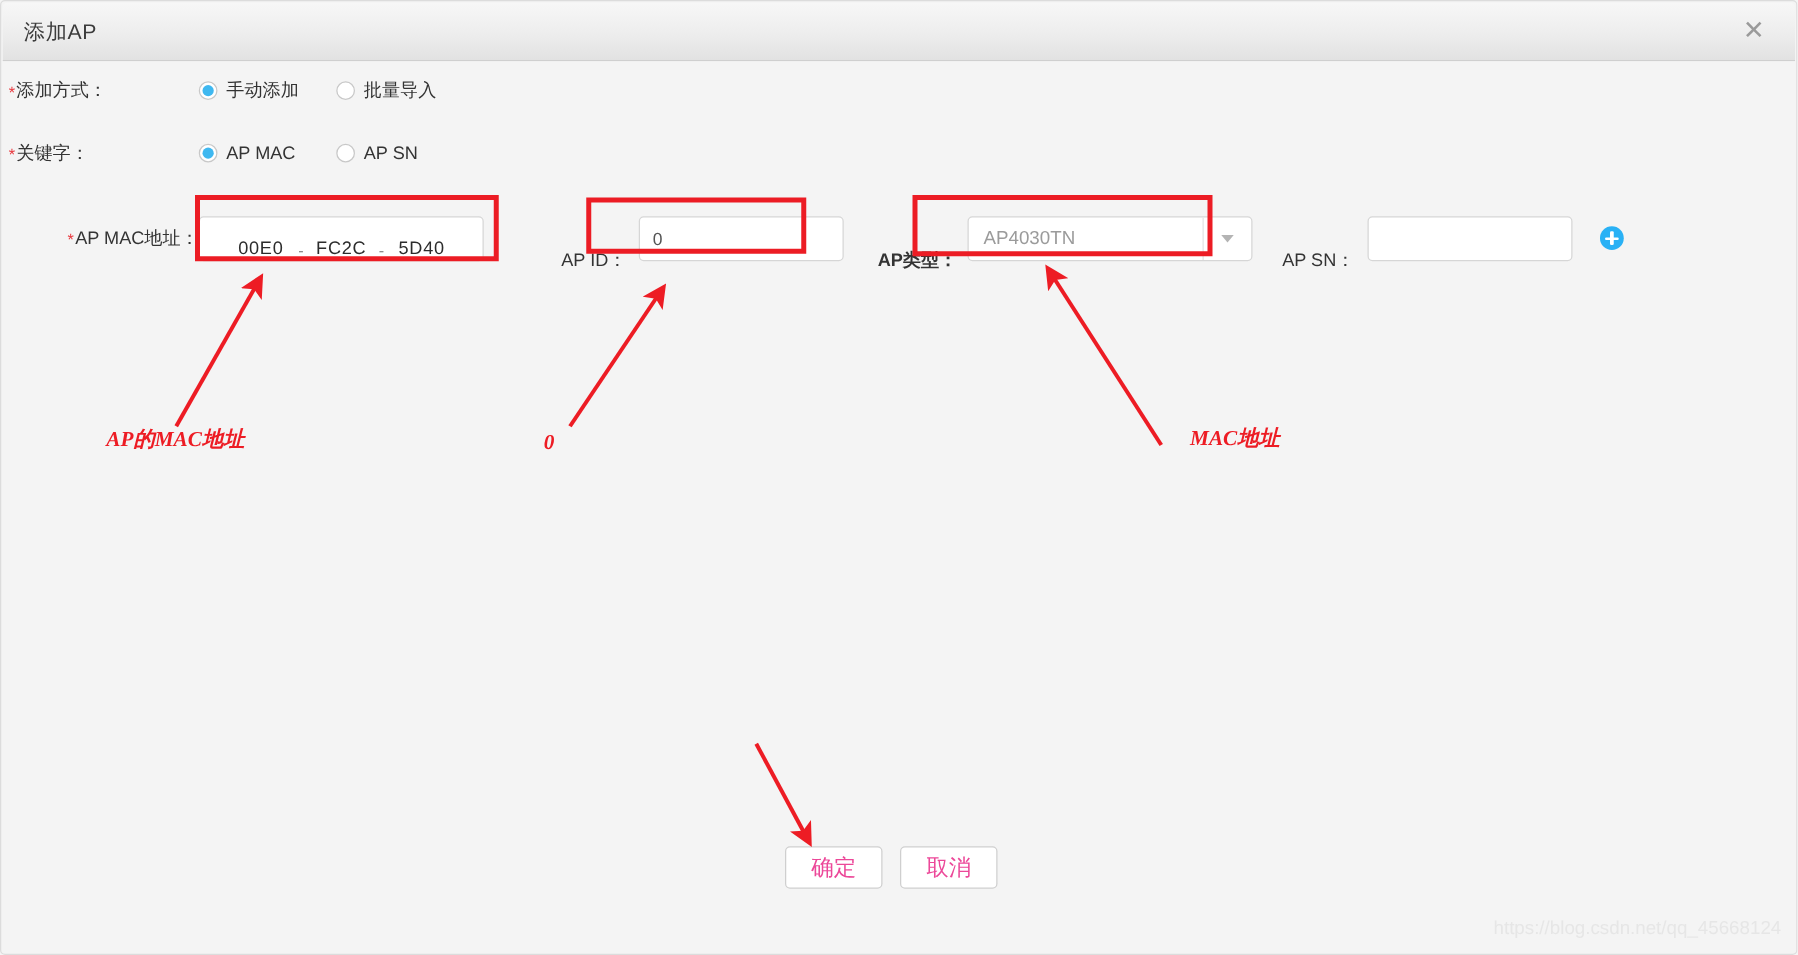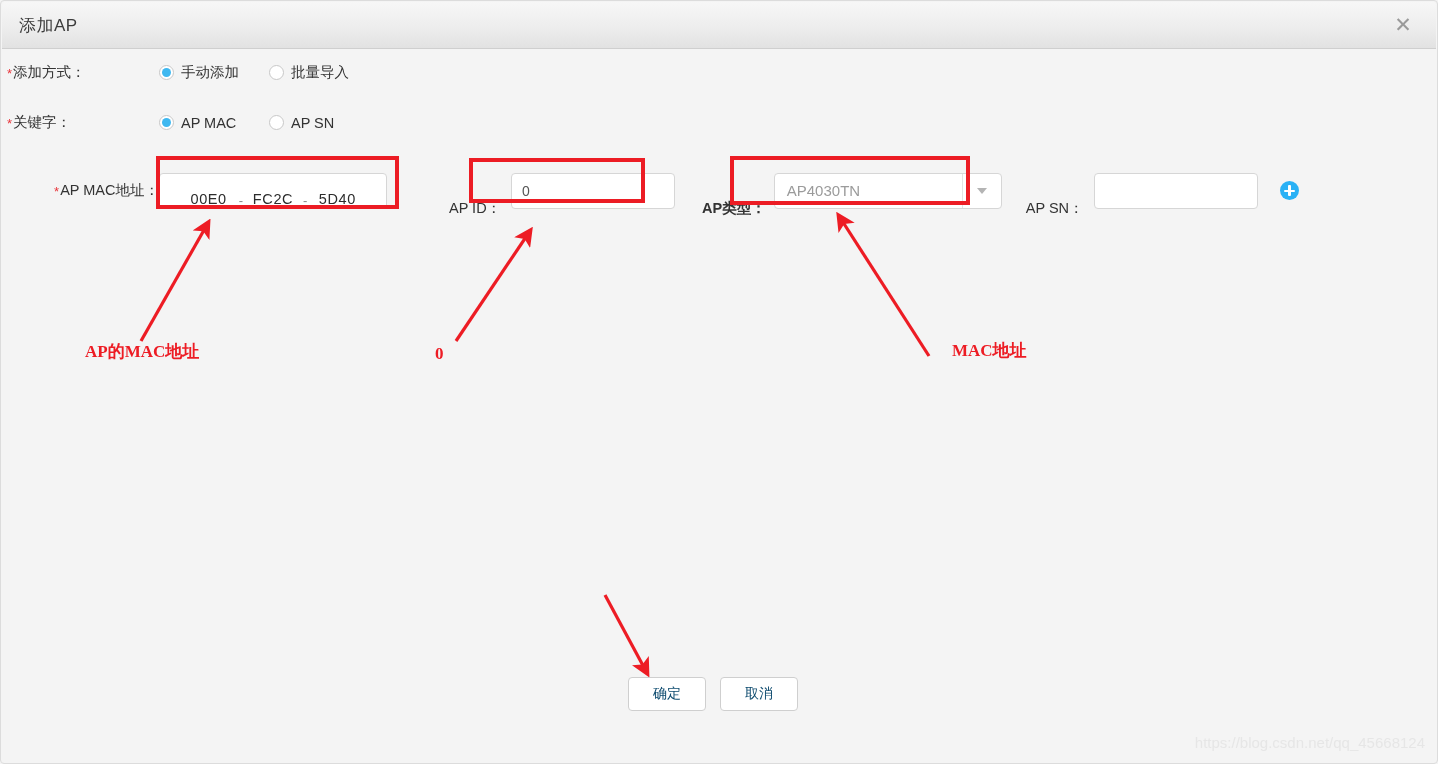--- a/index.html
+++ b/index.html
@@ -217,32 +217,33 @@
     display: flex;
     gap: 14px;
   }
   .dlg-btn {
     min-width: 78px;
     height: 34px;
     border: 1px solid #cfcfcf;
     border-radius: 4px;
     background: #fff;
     font-family: "Liberation Sans", sans-serif;
-    font-size: 14px;
-    color: #0c4a6e;
+    font-size: 18px;
+    color: #ec4899;
     cursor: pointer;
     padding: 0 2px;
   }
 
   
   #annotations {
     position: absolute;
     left: 0; top: 0;
     width: 1438px; height: 764px;
     pointer-events: none;
+    font-style: italic;
   }
   .anno-box {
     position: absolute;
     border: 4px solid #ec1c24;
     box-sizing: border-box;
     background: transparent;
   }
   .anno-text {
     position: absolute;
     color: #ed1c24;

